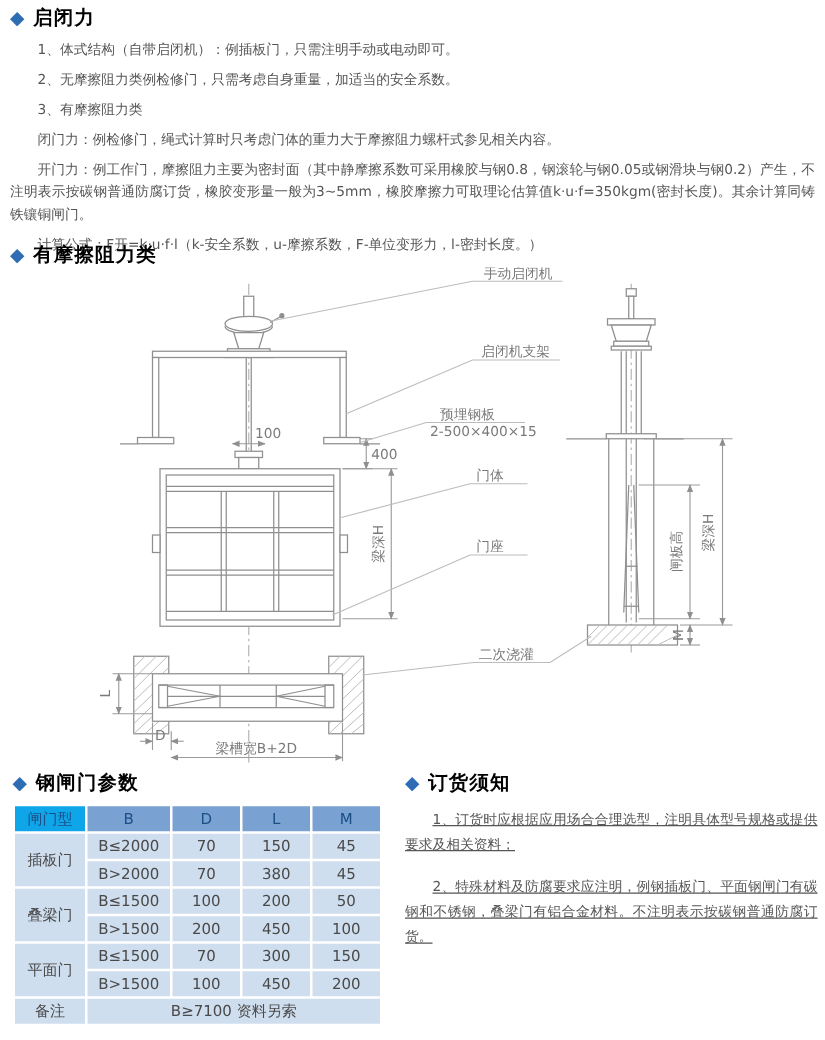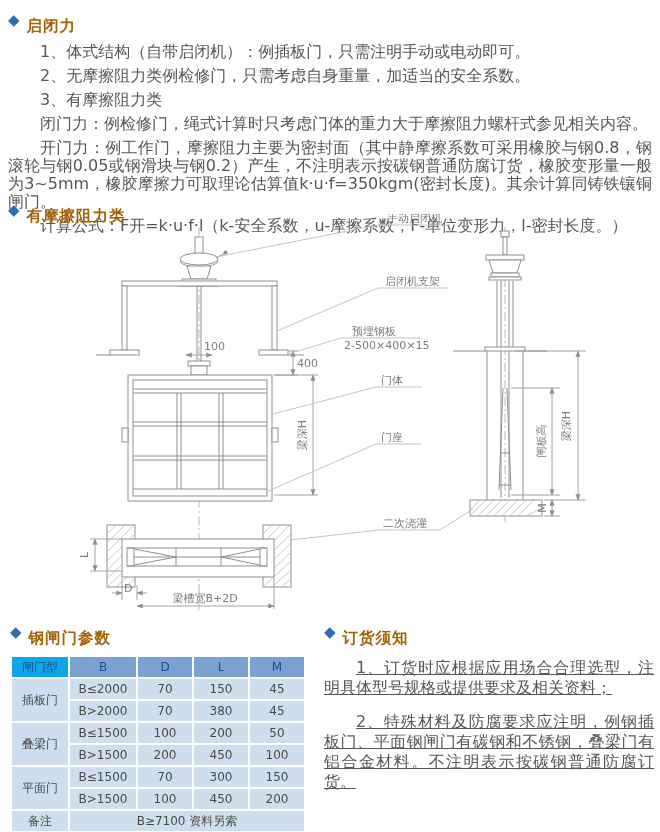--- a/index.html
+++ b/index.html
@@ -1,22 +1,22 @@
 <!DOCTYPE html>
 <html><head>
 <meta charset="utf-8">
 <style>
   html,body{margin:0;padding:0;background:#fff;}
   .page{position:relative;width:660px;height:832px;background:#ffffff;overflow:hidden;
         font-family:"DejaVu Sans","Liberation Sans",sans-serif;}
   .sec-head{display:flex;align-items:center;gap:7px;margin:0 0 2px 0;}
   .diamond{color:#2e6db4;font-size:15px;line-height:1;}
-  .sec-title{font-size:15.5px;font-weight:bold;color:#a16207;letter-spacing:1px;margin-top:12px;}
+  .sec-title{font-size:15.5px;font-weight:bold;color:#000000;letter-spacing:1px;}
   .top-text{position:absolute;top:4px;left:8px;right:8px;}
-  .para{font-size:16px;line-height:18px;color:#565656;margin:6px 0 6px 0;
+  .para{font-size:11px;line-height:18px;color:#565656;margin:6px 0 6px 0;
         text-indent:2em;text-align:justify;}
   .install-head{position:absolute;top:194px;left:8px;}
   svg.diagram{position:absolute;top:214px;left:0;}
   svg text{font-family:"DejaVu Sans","Liberation Sans",sans-serif;fill:#7a7a7a;}
   .params{position:absolute;top:616px;left:10px;width:304px;}
   .order{position:absolute;top:616px;left:324px;width:330px;}
   .order .para{line-height:20px;margin:9px 0 14px 0;text-decoration:underline;}
   table.gate{border-collapse:separate;border-spacing:2px;table-layout:fixed;
              width:296px;margin-top:6px;font-size:12px;}
   table.gate td,table.gate th{height:20px;text-align:center;vertical-align:middle;

